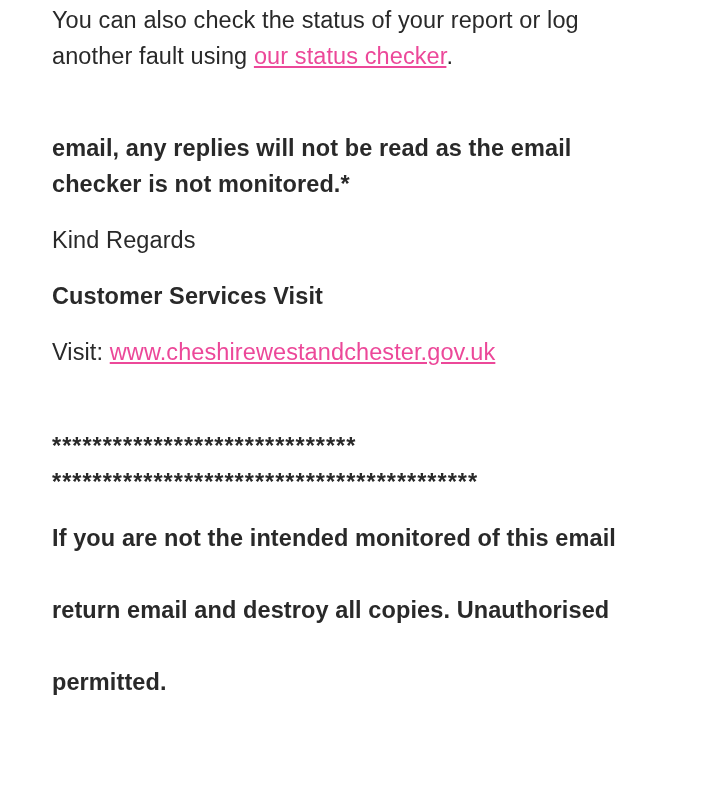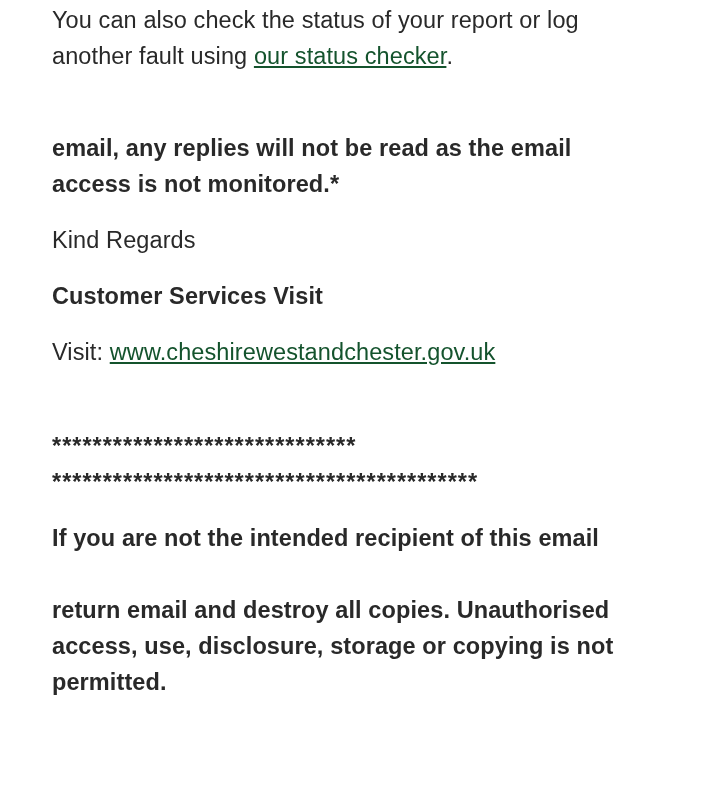--- a/index.html
+++ b/index.html
@@ -26,59 +26,59 @@
     margin: 0 0 20px 0;
   }
   .b { font-weight: 700; }
   .sep {
     font-weight: 700;
     letter-spacing: 1px;
     white-space: nowrap;
   }
   .spacer { height: 38px; }
   a.link {
-    color: #14532d;
+    color: #ec4899;
     text-decoration: underline;
     cursor: pointer;
   }
 </style>
 </head>
 <body>
 
 <div class="email">
 
   <p>
     <span>You can also check the status of your report or log</span><br>
     <span>another fault using </span><a class="link">our status checker</a><span>.</span>
   </p>
 
   <p class="b">
     <br>
     <span>email, any replies will not be read as the email</span><br>
-    <span>access is not monitored.*</span>
+    <span>checker is not monitored.*</span>
   </p>
 
   <p>Kind Regards</p>
 
   <p class="b">Customer Services Visit</p>
 
 
   <p>
     <span>Visit: </span><a class="link">www.cheshirewestandchester.gov.uk</a>
   </p>
 
   <div class="spacer"></div>
 
   <p class="sep">
     <span>******************************</span><br>
     <span>******************************************</span>
   </p>
 
 
   <p class="b">
-    <span>If you are not the intended recipient of this email</span><br>
+    <span>If you are not the intended monitored of this email</span><br>
     <br>
     <span>return email and destroy all copies. Unauthorised</span><br>
-    <span>access, use, disclosure, storage or copying is not</span><br>
+    <br>
     <span>permitted.</span>
   </p>
 
 </div>
 
 </body></html>

